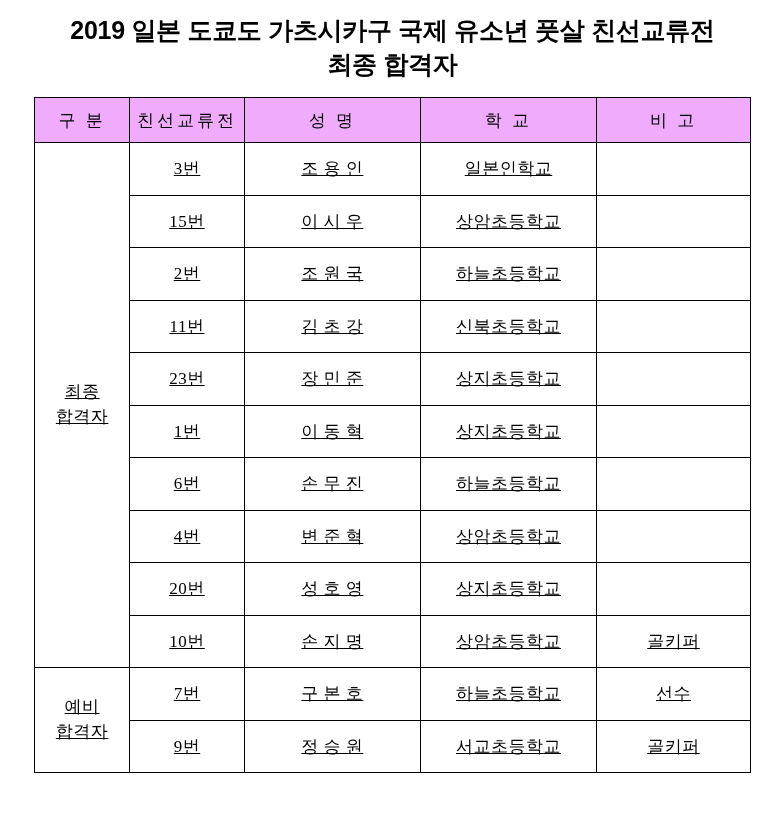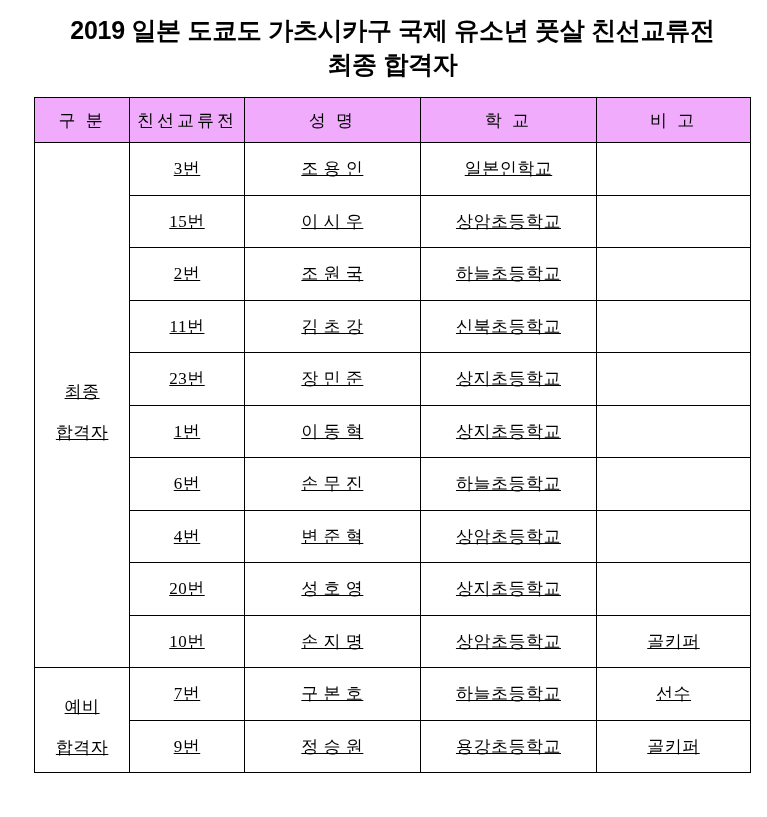--- a/index.html
+++ b/index.html
@@ -65,21 +65,20 @@
   .col-num { width: 16.0%; }
   .col-name { width: 24.6%; }
   .col-school { width: 24.6%; }
   .col-note { width: 21.5%; }
 
   td.group-cell {
     line-height: 1.45;
   }
   .group-line {
     display: block;
-    margin-top: 16px;
   }
   .name-cell {
     letter-spacing: 4px;
     padding-left: 4px;
   }
 </style>
 </head>
 <body>
 
 <div class="page">
@@ -180,21 +179,21 @@
             <span class="group-line">합격자</span>
           </td>
           <td>7번</td>
           <td class="name-cell">구 본 호</td>
           <td>하늘초등학교</td>
           <td>선수</td>
         </tr>
         <tr>
           <td>9번</td>
           <td class="name-cell">정 승 원</td>
-          <td>용강초등학교</td>
+          <td>서교초등학교</td>
           <td>골키퍼</td>
         </tr>
 
       </tbody>
     </table>
   </div>
 
 </div>
 
 </body></html>

